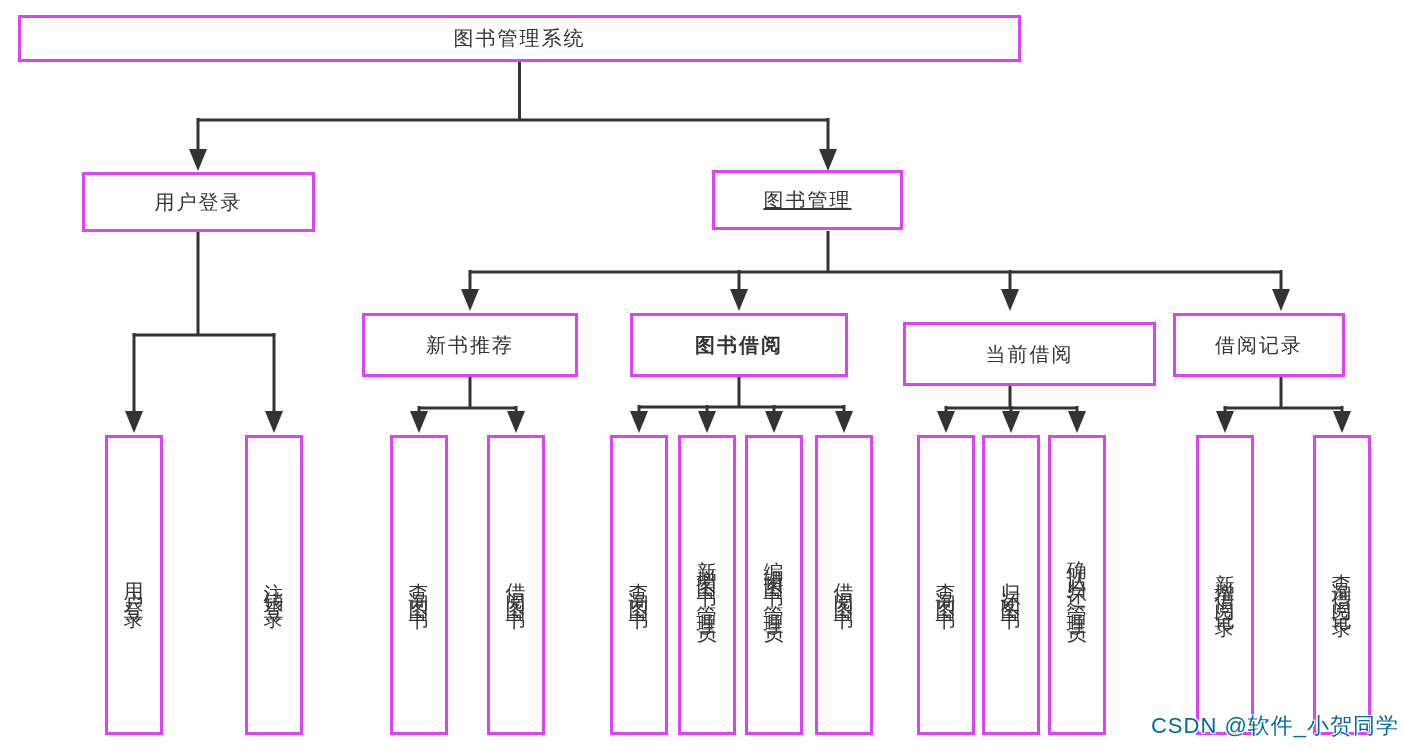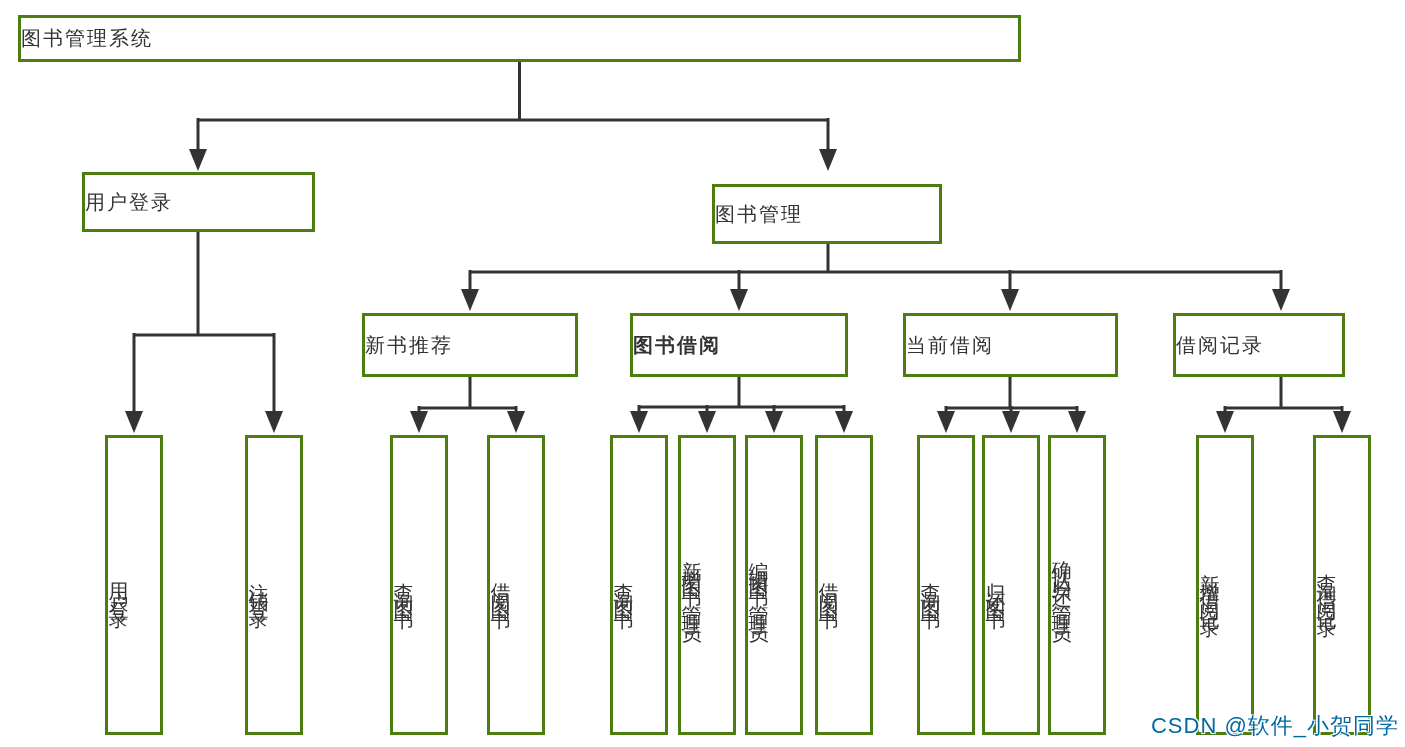--- a/index.html
+++ b/index.html
@@ -9,24 +9,25 @@
     height: 747px;
     background: #ffffff;
     font-family: "Liberation Sans", sans-serif;
     color: #333333;
     overflow: hidden;
   }
   svg.connectors { position: absolute; left: 0; top: 0; width: 1405px; height: 747px; }
   .node {
     position: absolute;
     box-sizing: border-box;
-    border: 3px solid #4d7c0f;
+    border: 3px solid #d946ef;
     background: #ffffff;
     display: flex;
     align-items: center;
+    justify-content: center;
     z-index: 2;
   }
   .node .hlabel {
     font-size: 20px;
     letter-spacing: 2px;
     white-space: nowrap;
   }
   .node .vlabel {
     writing-mode: vertical-rl;
     text-orientation: mixed;
@@ -98,31 +99,31 @@
     </g>
   </svg>
 
   <div class="node" style="left:18px; top:15px; width:1003px; height:47px;">
     <span class="hlabel">图书管理系统</span>
   </div>
 
   <div class="node" style="left:82px; top:172px; width:233px; height:60px;">
     <span class="hlabel">用户登录</span>
   </div>
-  <div class="node" style="left:712px; top:184px; width:230px; height:60px;">
+  <div class="node" style="left:712px; top:170px; width:191px; height:60px;text-decoration:underline;">
     <span class="hlabel">图书管理</span>
   </div>
 
   <div class="node" style="left:362px; top:313px; width:216px; height:64px;">
     <span class="hlabel">新书推荐</span>
   </div>
   <div class="node" style="left:630px; top:313px; width:218px; height:64px;font-weight:bold;">
     <span class="hlabel">图书借阅</span>
   </div>
-  <div class="node" style="left:903px; top:313px; width:215px; height:64px;">
+  <div class="node" style="left:903px; top:322px; width:253px; height:64px;">
     <span class="hlabel">当前借阅</span>
   </div>
   <div class="node" style="left:1173px; top:313px; width:172px; height:64px;">
     <span class="hlabel">借阅记录</span>
   </div>
 
   <div class="node" style="left:105px; top:435px; width:58px; height:300px;">
     <span class="vlabel">用户登录</span>
   </div>
   <div class="node" style="left:245px; top:435px; width:58px; height:300px;">

